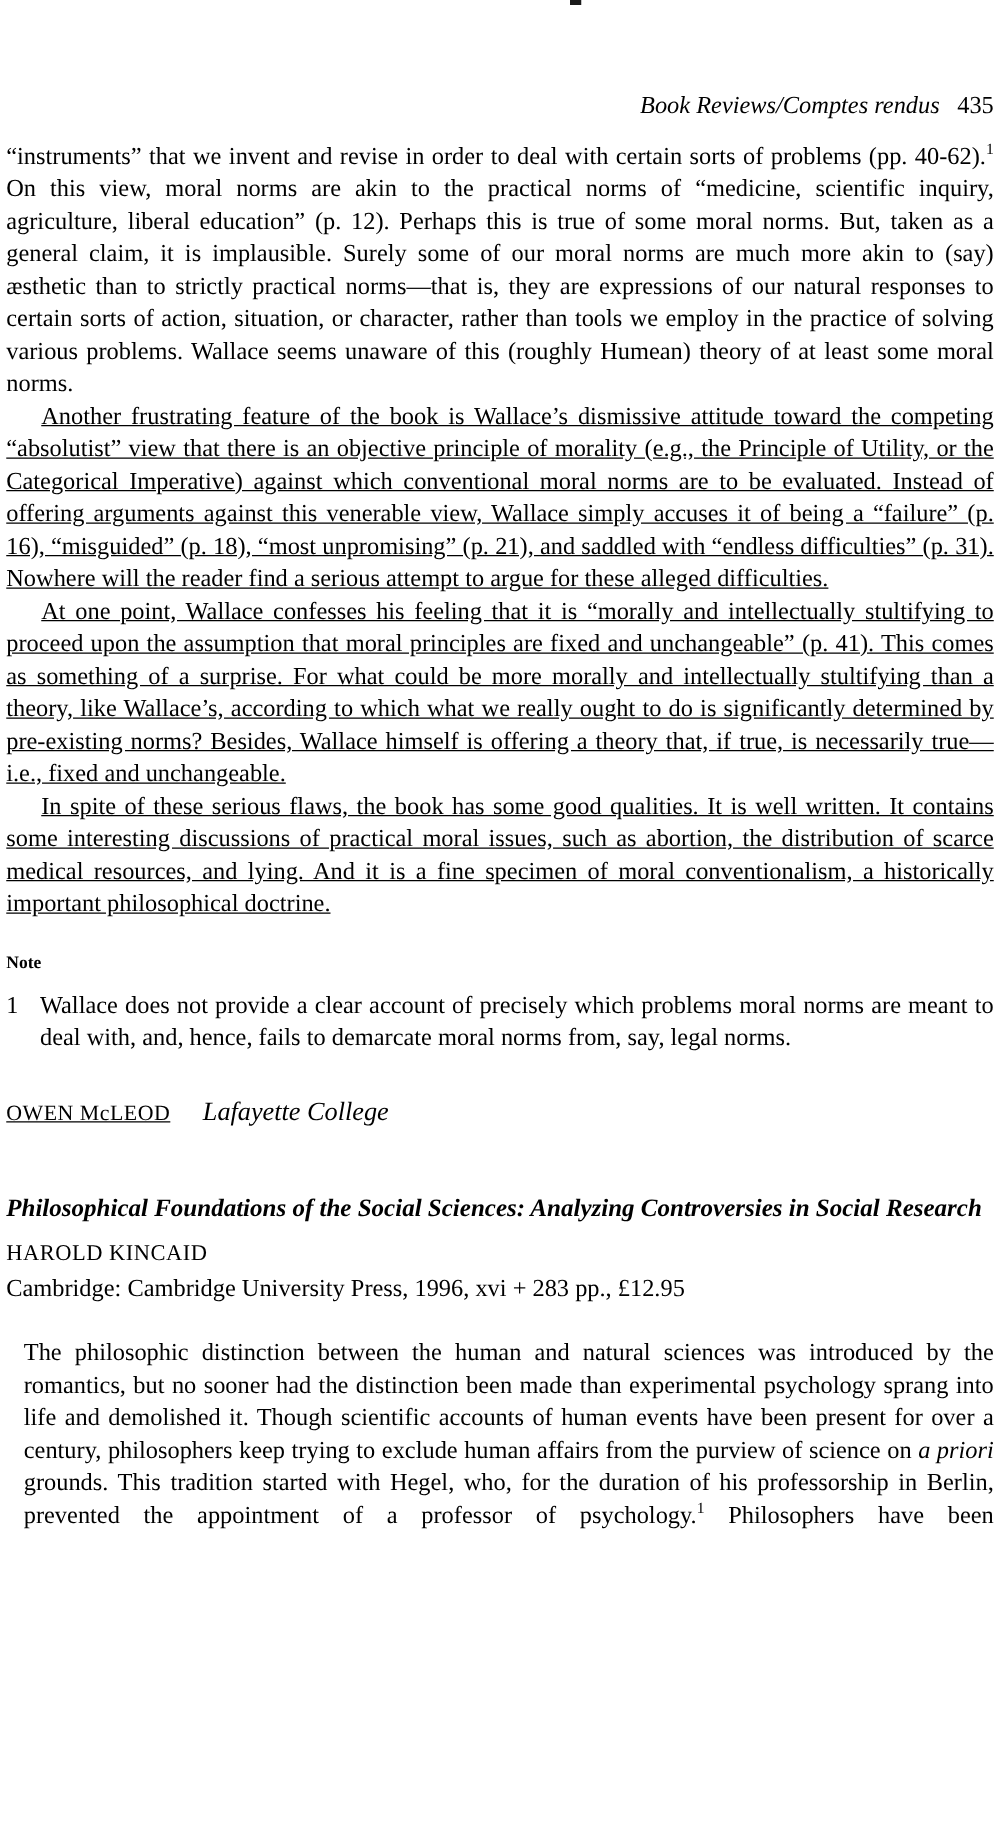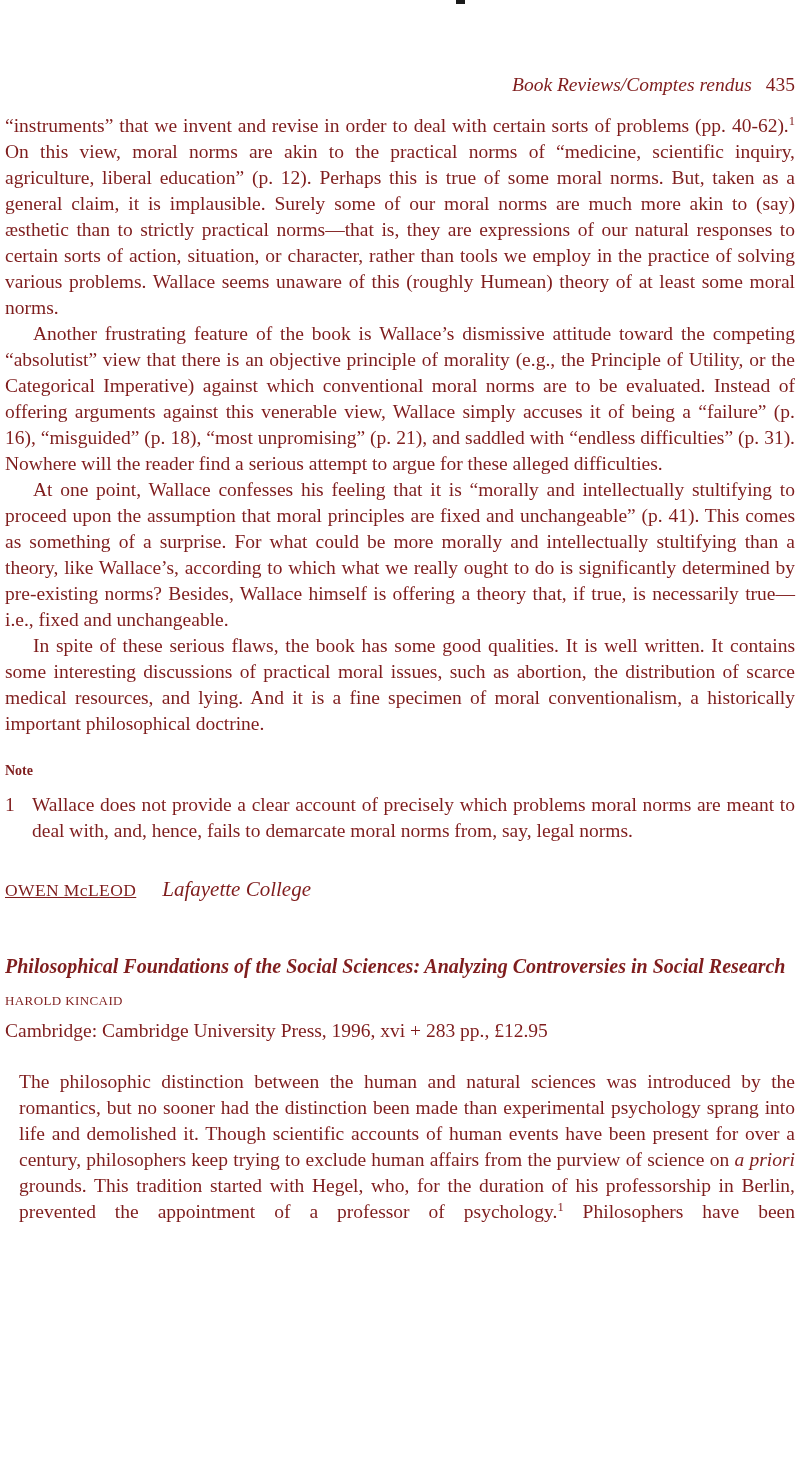--- a/index.html
+++ b/index.html
@@ -4,21 +4,21 @@
 <style>
   * { margin: 0; padding: 0; box-sizing: border-box; }
   html, body { background: #ffffff; }
   body { width: 800px; }
 
   .page {
     position: relative;
     width: 800px;
     height: 1459px;
     background: #ffffff;
-    color: #7f1d1d;
+    color: #000000;
     font-family: "Liberation Serif", "DejaVu Serif", serif;
     font-size: 19.5px;
     line-height: 26px;
     padding: 0 5px;
     overflow: hidden;
   }
 
   .scan-artifact {
     position: absolute;
     left: 456px; top: 0;
@@ -30,21 +30,21 @@
     margin-top: 72px;
     text-align: right;
     white-space: nowrap;
   }
   .header-title { font-style: italic; }
   .page-number { margin-left: 14px; font-style: normal; }
 
   .body-text { margin-top: 15px; }
 
   p.para { text-align: justify; }
-  p.indent { text-indent: 28px; }
+  p.indent { text-indent: 28px; text-decoration: underline; }
 
   .note-heading {
     margin-top: 21px;
     margin-bottom: 8px;
     font-weight: bold;
     font-size: 14px;
     line-height: 26px;
   }
 
   .note { display: flex; }
@@ -57,21 +57,21 @@
 
   .review2-header { margin-top: 48px; }
   .book-title {
     font-weight: bold;
     font-style: italic;
     font-size: 20px;
     line-height: 31px;
   }
   .book-author {
     margin-top: 6px;
-    font-size: 13px;
+    font-size: 18px;
     letter-spacing: 0.4px;
     line-height: 26px;
   }
   .book-publication { margin-top: 3px; line-height: 27px; }
 
   .review2-para {
     margin-top: 25px;
     text-align: justify;
     text-align-last: justify;
     margin-left: 14px;

